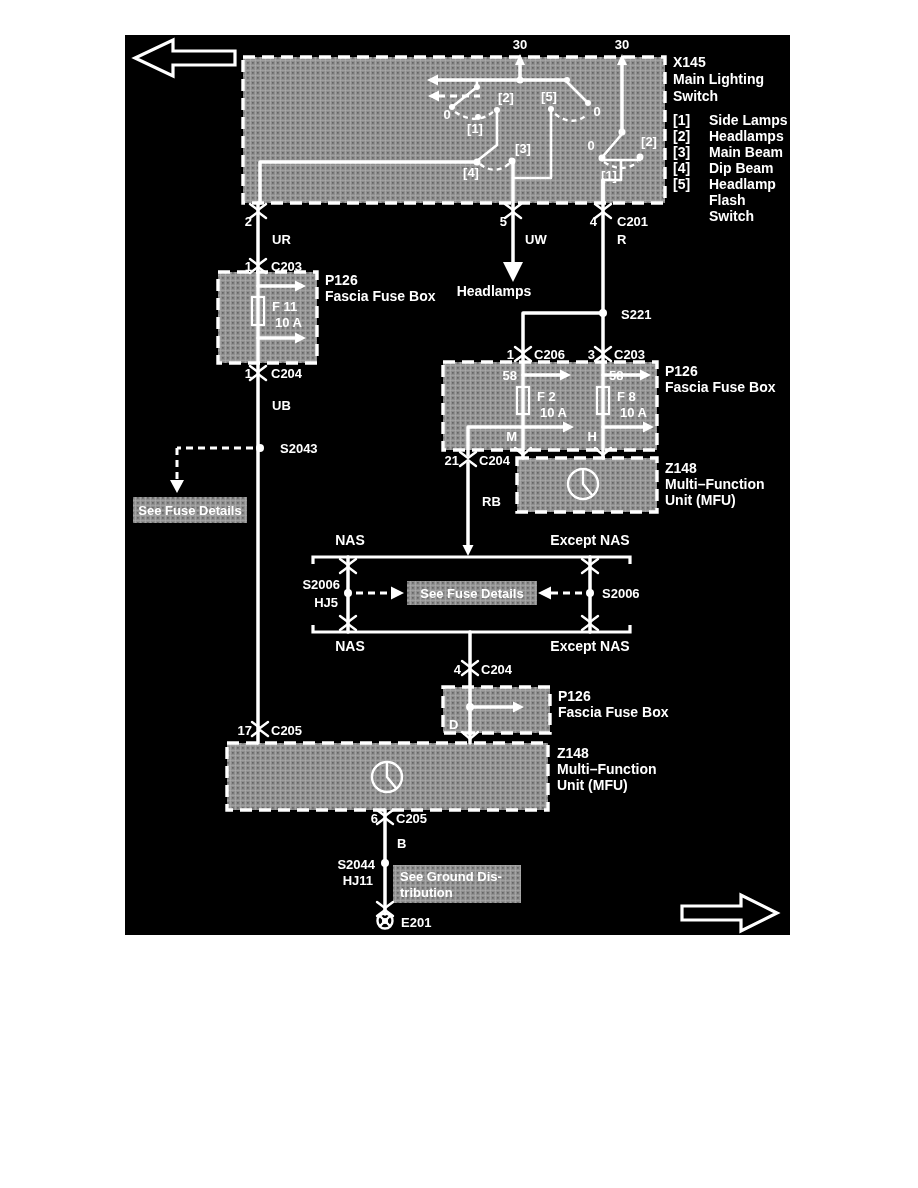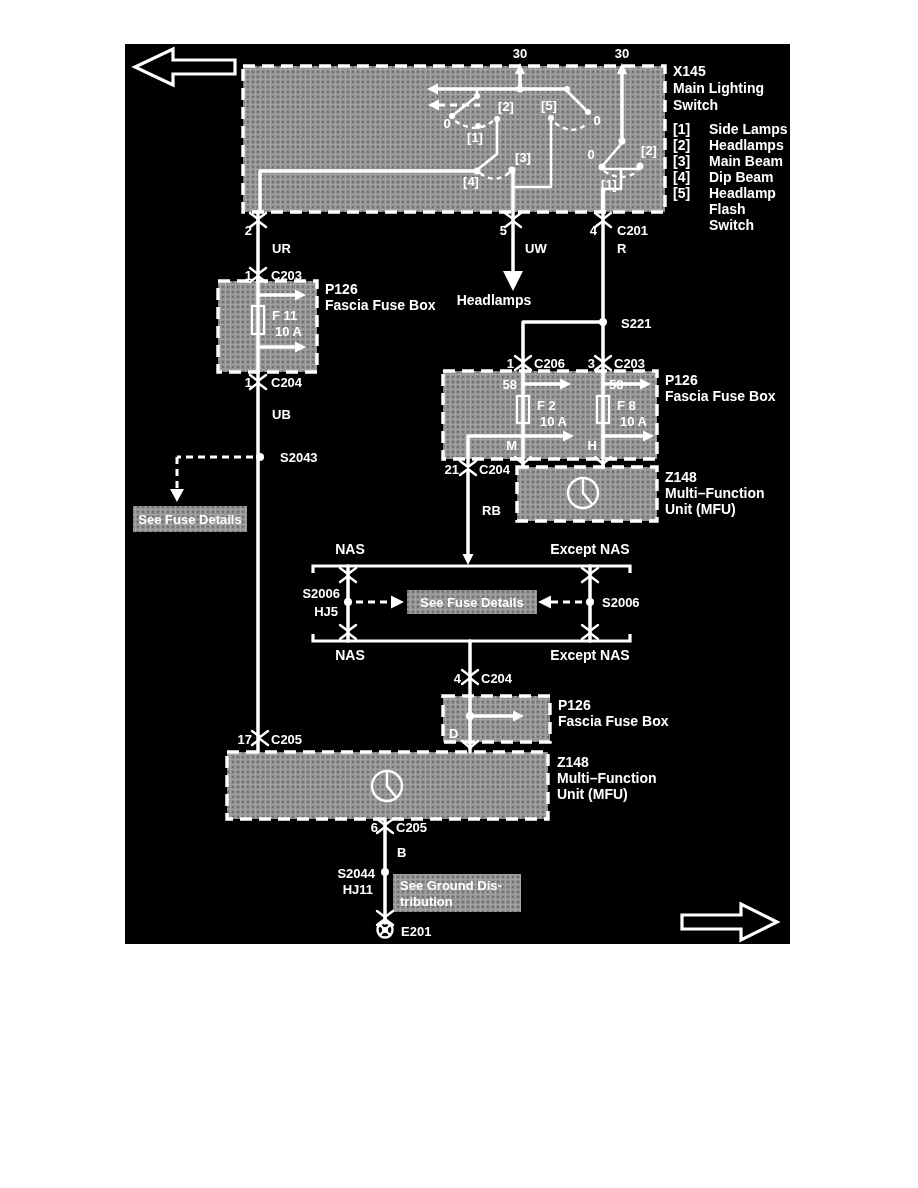--- a/index.html
+++ b/index.html
@@ -1,17 +1,17 @@
 <!DOCTYPE html>
 <html><head>
 <meta charset="utf-8">
 <style>
   html,body{margin:0;padding:0;background:#fff;}
   .page{position:relative;width:918px;height:1188px;background:#ffffff;overflow:hidden;}
-  .canvas{position:absolute;left:125px;top:44px;width:665px;height:900px;background:#000;}
+  .canvas{position:absolute;left:125px;top:35px;width:665px;height:900px;background:#000;}
   svg{display:block;}
   svg text{fill:#fff;font-family:"Liberation Sans",sans-serif;font-weight:bold;font-size:13px;}
   .t14{font-size:14px;}
   .mid{text-anchor:middle;}
   .end{text-anchor:end;}
   .wire{stroke:#fff;stroke-width:3.5;fill:none;stroke-linecap:round;stroke-linejoin:round;}
   .w2{stroke-width:2.6;}
   .dashln{stroke:#fff;stroke-width:3;fill:none;stroke-dasharray:7 5;}
   .arc{stroke:#fff;stroke-width:2.3;fill:none;stroke-dasharray:5 4;}
   .dbox{fill:url(#ht);stroke:#fff;stroke-width:3.4;stroke-dasharray:12 7;}

